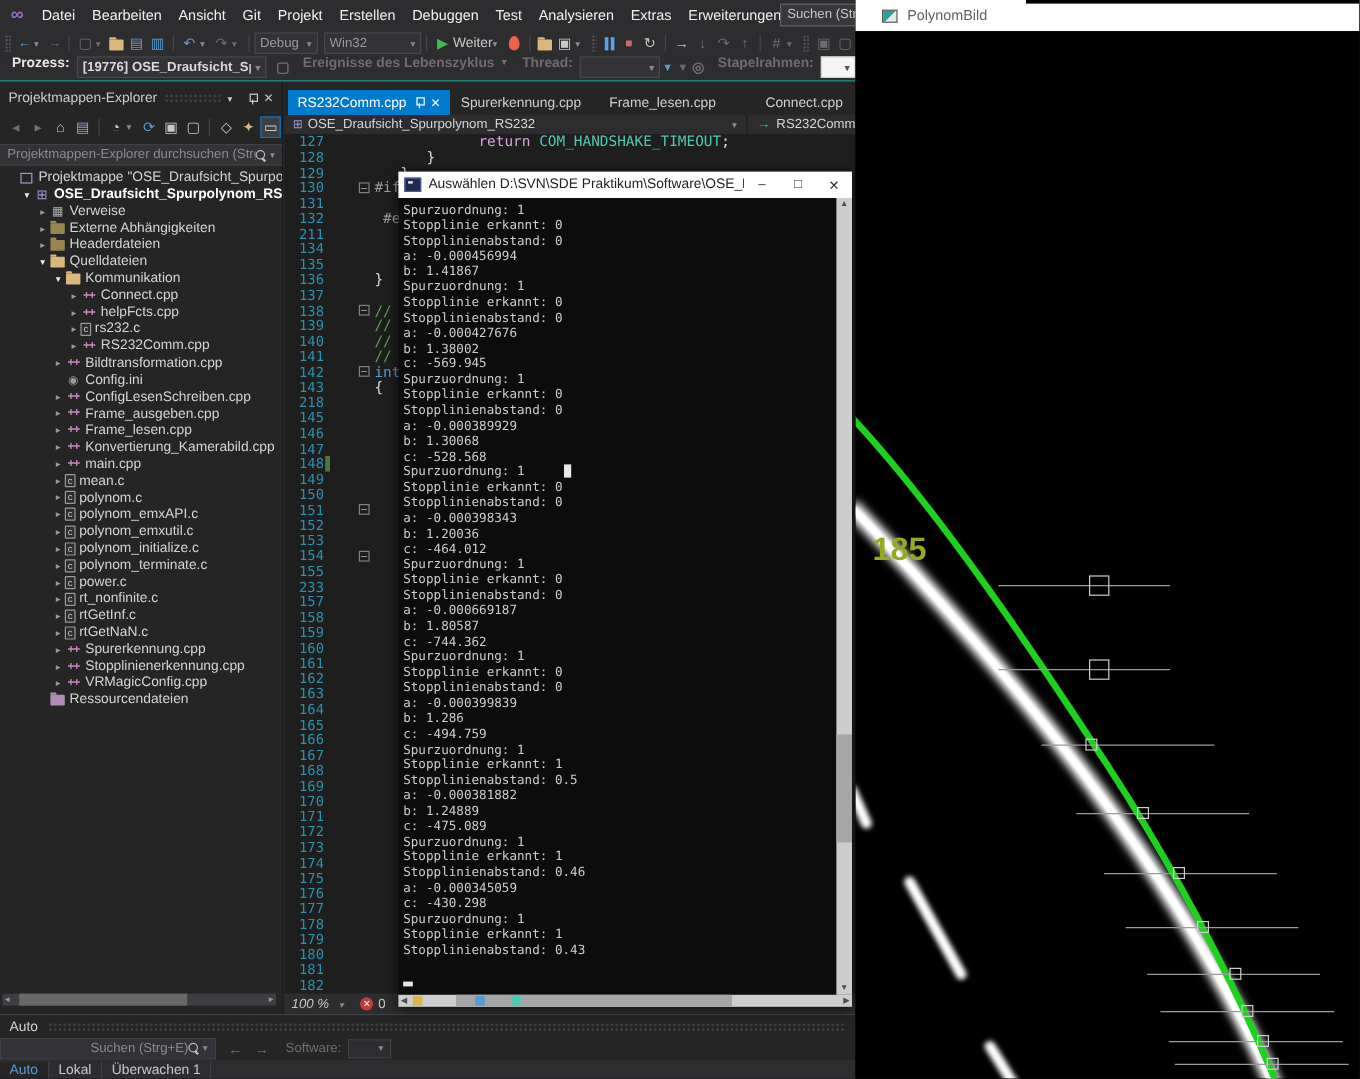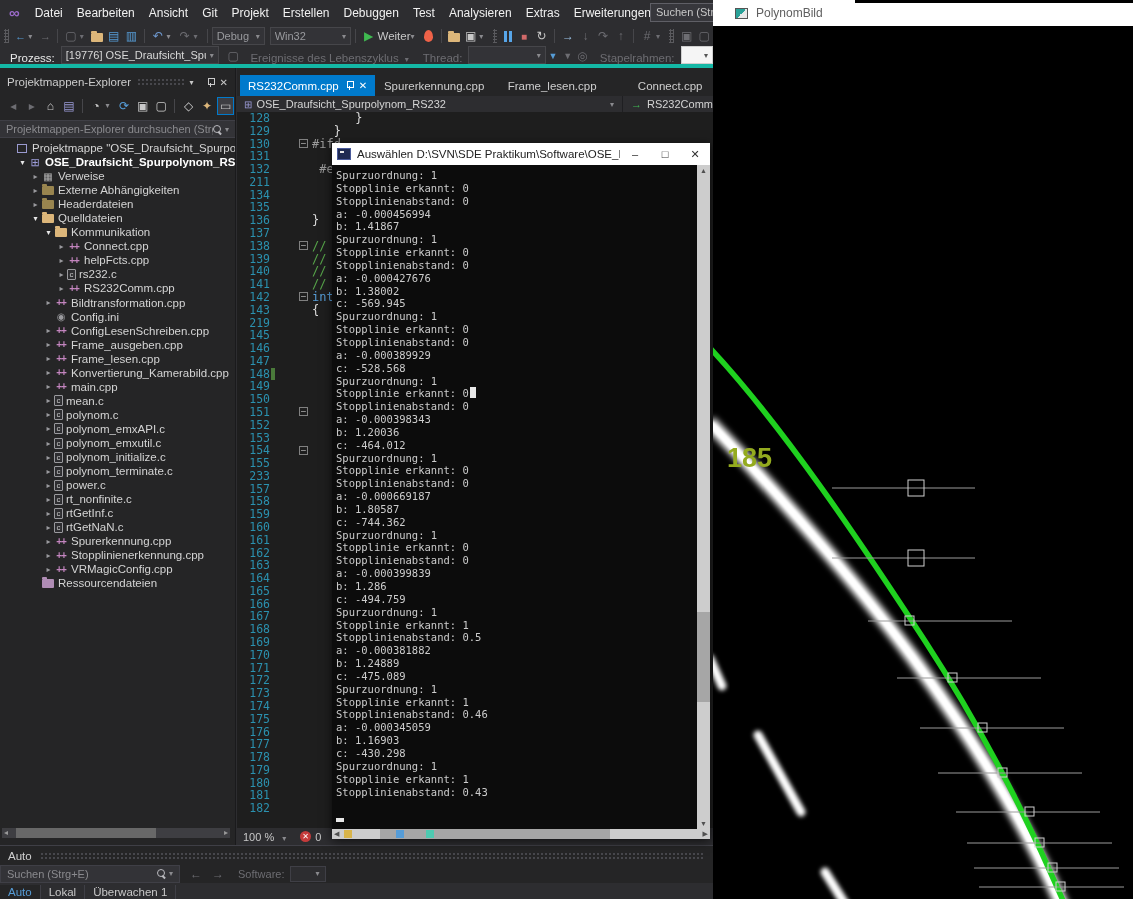--- a/index.html
+++ b/index.html
@@ -25,21 +25,21 @@
   .combo{height:18px;background:#333337;border:1px solid #46464a;color:#999a9e;font-size:11px;
          display:flex;align-items:center;padding:0 4px;justify-content:space-between;}
   .combo .cv{overflow:hidden;white-space:nowrap;}
   .combo .ca{font-size:8px;color:#8a8a8e;margin-left:4px;}
   .folder-ico{position:relative;width:13px;height:9px;background:#dcb67a;border-radius:1px;margin:3px 2px 0 2px;}
   .folder-ico::before{content:"";position:absolute;left:0;top:-2px;width:6px;height:2px;background:#dcb67a;border-radius:1px 1px 0 0;}
   .pausebars{display:inline-flex;gap:2px;margin:0 3px;}
   .pausebars i{width:3px;height:11px;background:#57a5e8;}
   .flame{width:10px;height:12px;background:#ef6248;border-radius:50% 50% 50% 50%/60% 60% 40% 40%;margin:0 4px;}
 
-  .procbar{position:absolute;left:0;top:47px;width:100%;height:21px;display:flex;align-items:flex-end;background:#2d2d30;border-bottom:4px solid #14b8a6;}
+  .procbar{position:absolute;left:0;top:47px;width:100%;height:21px;display:flex;align-items:flex-start;background:#2d2d30;border-bottom:1px solid #14b8a6;font-weight:bold;}
   .plabel{color:#e8e8e8;font-size:11.5px;margin:0 6px 0 10px;white-space:nowrap;}
   .plabel.dim2{color:#6d6d72;}
 
   
   #sidebar{position:absolute;left:0;top:68px;width:236px;height:777px;background:#252526;border-right:1px solid #1a1a1c;overflow:hidden;}
   .sb-header{position:absolute;left:0;top:5px;width:100%;height:18px;display:flex;align-items:center;}
   .sb-title{color:#cccccc;font-size:11.5px;margin-left:7px;white-space:nowrap;}
   .sb-dots{flex:1;height:8px;margin:0 6px;background-image:radial-gradient(#47474c 0.8px,transparent 1px);background-size:4px 4px;}
   .sb-hicons{display:flex;align-items:center;gap:6px;margin-right:7px;color:#c8c8c8;font-size:10px;}
   .sb-toolbar{position:absolute;left:0;top:25px;width:100%;height:25px;display:flex;align-items:center;padding-left:4px;}
@@ -92,21 +92,21 @@
   .crow{display:flex;height:12.79px;line-height:12.79px;white-space:pre;}
   .cnum{width:33px;flex:none;text-align:right;color:#2b91af;font-size:11.5px;}
   .cchg{width:6px;flex:none;position:relative;}
   .cchg.on::before{content:"";position:absolute;left:1px;top:0;width:4px;height:100%;background:#4a7a3a;}
   .cfold{width:36px;flex:none;position:relative;}
   .cfold .fbox{position:absolute;right:4px;top:1.5px;width:9px;height:9px;border:1px solid #808080;color:#c8c8c8;
                font-size:8px;line-height:7px;text-align:center;background:#1e1e1e;}
   .cseg.k{color:#d8a0df;} .cseg.m{color:#4ec9b0;} .cseg.cm{color:#57a64a;}
   .cseg.pp{color:#9b9b9b;} .cseg.kw2{color:#569cd6;} .cseg.pl{color:#dcdcdc;}
   .ed-bottom{position:absolute;left:0;top:760px;width:100%;height:17px;background:#2d2d30;display:flex;align-items:center;}
-  .zoomctl{color:#c8c8c8;font-size:11px;margin-left:6px;}
+  .zoomctl{color:#c8c8c8;font-size:11px;margin-left:6px;font-style:italic;}
   .zoomctl .ca{font-size:8px;color:#8a8a8e;margin-left:8px;}
   .errbadge{display:flex;align-items:center;margin-left:14px;}
   .errcirc{width:11px;height:11px;border-radius:50%;background:#c43b3b;color:#fff;font-size:8px;line-height:11px;text-align:center;}
   .errnum{color:#c8c8c8;font-size:11px;margin-left:4px;}
 
   
   #console{position:absolute;left:332px;top:143px;width:378px;height:696px;z-index:40;box-shadow:0 2px 10px rgba(0,0,0,.65);}
   .con-title{position:absolute;left:0;top:0;width:100%;height:22px;background:#ffffff;display:flex;align-items:center;}
   .con-ico{width:14px;height:12px;background:#1f2a52;border:1px solid #4a5a9a;margin:0 6px 0 5px;position:relative;}
   .con-ico::before{content:"";position:absolute;left:2px;top:2px;width:4px;height:2px;background:#e8e8e8;}
@@ -126,21 +126,21 @@
   .mark-cursor{position:absolute;left:138px;top:244px;width:6px;height:11px;background:#e8e8e8;}
   .end-cursor{position:absolute;left:4px;top:675px;width:8px;height:4px;background:#e8e8e8;}
   .deco{position:absolute;width:8px;height:8px;bottom:1px;}
 
   
   #autos{position:absolute;left:0;top:845px;width:713px;height:54px;background:#252526;border-top:1px solid #3f3f46;}
   .au-title-row{position:absolute;left:0;top:2px;width:100%;height:15px;display:flex;align-items:center;}
   .au-title{color:#d0d0d0;font-size:11.5px;margin-left:8px;}
   .au-search-row{position:absolute;left:0;top:18px;width:100%;height:19px;display:flex;align-items:center;}
   .au-input{width:180px;height:18px;background:#333337;border:1px solid #3f3f46;display:flex;align-items:center;}
-  .au-input .ph{color:#8a8a8e;font-size:11px;margin-left:6px;flex:1;}
+  .au-input .ph{color:#8a8a8e;font-size:11px;margin-left:6px;flex:1;text-align:right;}
   .au-nav{color:#6d6d72;font-size:12px;margin-left:10px;}
   .au-depth{color:#6d6d72;font-size:11px;margin-left:14px;}
   .au-combo{width:36px;height:16px;background:#2d2d30;border:1px solid #3f3f46;margin-left:6px;display:flex;align-items:center;justify-content:flex-end;}
   .au-tabs{position:absolute;left:0;top:37px;width:100%;height:17px;background:#2d2d30;display:flex;align-items:center;}
   .au-tab{padding:1px 8px;font-size:11.5px;color:#c8c8c8;border-right:1px solid #3f3f46;}
   .au-tab.active{color:#569cd6;background:#252526;}
 
   
   #polywin{position:absolute;left:713px;top:0;width:420px;height:899px;background:#000;}
   .pw-title{position:absolute;left:0;top:0;width:100%;height:26px;background:#ffffff;display:flex;align-items:center;}
@@ -461,37 +461,38 @@
         </div>
       <div class="breadcrumb">
         <span class="bc-ico">⊞</span>
         <span class="bc-text">OSE_Draufsicht_Spurpolynom_RS232</span>
         <span class="bc-caret">▾</span>
         <span class="bc-div"></span>
         <span class="bc-arrow">→</span>
         <span class="bc-text">RS232Comm</span>
       </div>
       <div id="code">
+          <div class="crow"><span class="cnum">127</span><span class="cchg"></span><span class="cfold"></span><span>            <span class="cseg k">return </span><span class="cseg m">COM_HANDSHAKE_TIMEOUT</span><span class="cseg pl">;</span></span></div>
           <div class="crow"><span class="cnum">128</span><span class="cchg"></span><span class="cfold"></span><span>      <span class="cseg pl">}</span></span></div>
           <div class="crow"><span class="cnum">129</span><span class="cchg"></span><span class="cfold"></span><span>   <span class="cseg pl">}</span></span></div>
           <div class="crow"><span class="cnum">130</span><span class="cchg"></span><span class="cfold"><span class="fbox">–</span></span><span><span class="cseg pp">#ifd</span></span></div>
           <div class="crow"><span class="cnum">131</span><span class="cchg"></span><span class="cfold"></span><span></span></div>
           <div class="crow"><span class="cnum">132</span><span class="cchg"></span><span class="cfold"></span><span> <span class="cseg pp">#end</span></span></div>
           <div class="crow"><span class="cnum">211</span><span class="cchg"></span><span class="cfold"></span><span></span></div>
           <div class="crow"><span class="cnum">134</span><span class="cchg"></span><span class="cfold"></span><span></span></div>
           <div class="crow"><span class="cnum">135</span><span class="cchg"></span><span class="cfold"></span><span></span></div>
           <div class="crow"><span class="cnum">136</span><span class="cchg"></span><span class="cfold"></span><span><span class="cseg pl">}</span></span></div>
           <div class="crow"><span class="cnum">137</span><span class="cchg"></span><span class="cfold"></span><span></span></div>
           <div class="crow"><span class="cnum">138</span><span class="cchg"></span><span class="cfold"><span class="fbox">–</span></span><span><span class="cseg cm">// S</span></span></div>
           <div class="crow"><span class="cnum">139</span><span class="cchg"></span><span class="cfold"></span><span><span class="cseg cm">// D</span></span></div>
           <div class="crow"><span class="cnum">140</span><span class="cchg"></span><span class="cfold"></span><span><span class="cseg cm">// D</span></span></div>
           <div class="crow"><span class="cnum">141</span><span class="cchg"></span><span class="cfold"></span><span><span class="cseg cm">// d</span></span></div>
           <div class="crow"><span class="cnum">142</span><span class="cchg"></span><span class="cfold"><span class="fbox">–</span></span><span><span class="cseg kw2">int</span><span class="cseg pl"> </span></span></div>
           <div class="crow"><span class="cnum">143</span><span class="cchg"></span><span class="cfold"></span><span><span class="cseg pl">{</span></span></div>
-          <div class="crow"><span class="cnum">219</span><span class="cchg"></span><span class="cfold"></span><span></span></div>
+          <div class="crow"><span class="cnum">218</span><span class="cchg"></span><span class="cfold"></span><span></span></div>
           <div class="crow"><span class="cnum">145</span><span class="cchg"></span><span class="cfold"></span><span></span></div>
           <div class="crow"><span class="cnum">146</span><span class="cchg"></span><span class="cfold"></span><span></span></div>
           <div class="crow"><span class="cnum">147</span><span class="cchg"></span><span class="cfold"></span><span></span></div>
           <div class="crow"><span class="cnum">148</span><span class="cchg on"></span><span class="cfold"></span><span></span></div>
           <div class="crow"><span class="cnum">149</span><span class="cchg"></span><span class="cfold"></span><span></span></div>
           <div class="crow"><span class="cnum">150</span><span class="cchg"></span><span class="cfold"></span><span></span></div>
           <div class="crow"><span class="cnum">151</span><span class="cchg"></span><span class="cfold"><span class="fbox">–</span></span><span></span></div>
           <div class="crow"><span class="cnum">152</span><span class="cchg"></span><span class="cfold"></span><span></span></div>
           <div class="crow"><span class="cnum">153</span><span class="cchg"></span><span class="cfold"></span><span></span></div>
           <div class="crow"><span class="cnum">154</span><span class="cchg"></span><span class="cfold"><span class="fbox">–</span></span><span></span></div>
@@ -575,20 +576,21 @@
           <div class="con-line">Spurzuordnung: 1</div>
           <div class="con-line">Stopplinie erkannt: 0</div>
           <div class="con-line">Stopplinienabstand: 0</div>
           <div class="con-line">a: -0.000427676</div>
           <div class="con-line">b: 1.38002</div>
           <div class="con-line">c: -569.945</div>
           <div class="con-line">Spurzuordnung: 1</div>
           <div class="con-line">Stopplinie erkannt: 0</div>
           <div class="con-line">Stopplinienabstand: 0</div>
           <div class="con-line">a: -0.000389929</div>
+          <div class="con-line">b: 1.30068</div>
           <div class="con-line">c: -528.568</div>
           <div class="con-line">Spurzuordnung: 1</div>
           <div class="con-line">Stopplinie erkannt: 0</div>
           <div class="con-line">Stopplinienabstand: 0</div>
           <div class="con-line">a: -0.000398343</div>
           <div class="con-line">b: 1.20036</div>
           <div class="con-line">c: -464.012</div>
           <div class="con-line">Spurzuordnung: 1</div>
           <div class="con-line">Stopplinie erkannt: 0</div>
           <div class="con-line">Stopplinienabstand: 0</div>
@@ -604,21 +606,20 @@
           <div class="con-line">Spurzuordnung: 1</div>
           <div class="con-line">Stopplinie erkannt: 1</div>
           <div class="con-line">Stopplinienabstand: 0.5</div>
           <div class="con-line">a: -0.000381882</div>
           <div class="con-line">b: 1.24889</div>
           <div class="con-line">c: -475.089</div>
           <div class="con-line">Spurzuordnung: 1</div>
           <div class="con-line">Stopplinie erkannt: 1</div>
           <div class="con-line">Stopplinienabstand: 0.46</div>
           <div class="con-line">a: -0.000345059</div>
-          <div class="con-line">b: 1.16903</div>
           <div class="con-line">c: -430.298</div>
           <div class="con-line">Spurzuordnung: 1</div>
           <div class="con-line">Stopplinie erkannt: 1</div>
           <div class="con-line">Stopplinienabstand: 0.43</div>
         </div>
       <div class="mark-cursor"></div>
       <div class="end-cursor"></div>
       <div class="con-vscroll">
         <span class="up">▲</span>
         <span class="vthumb"></span>

